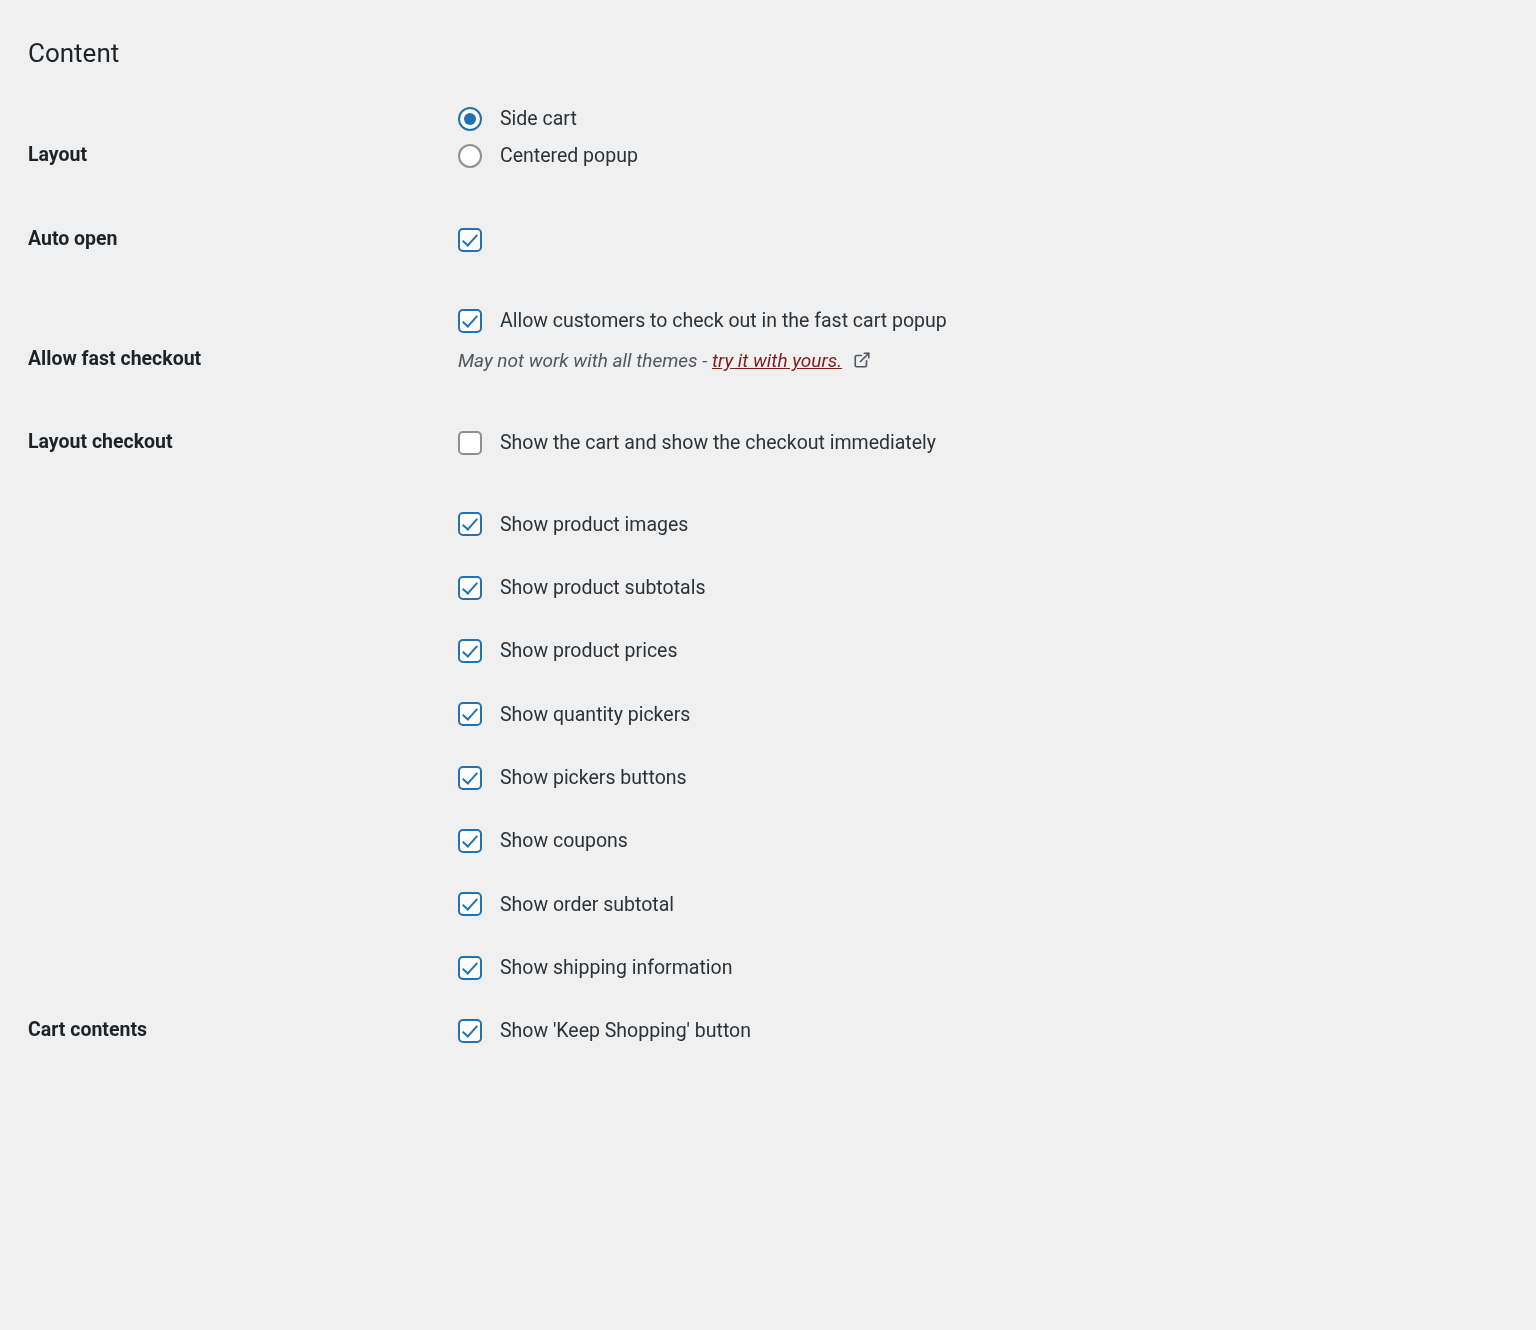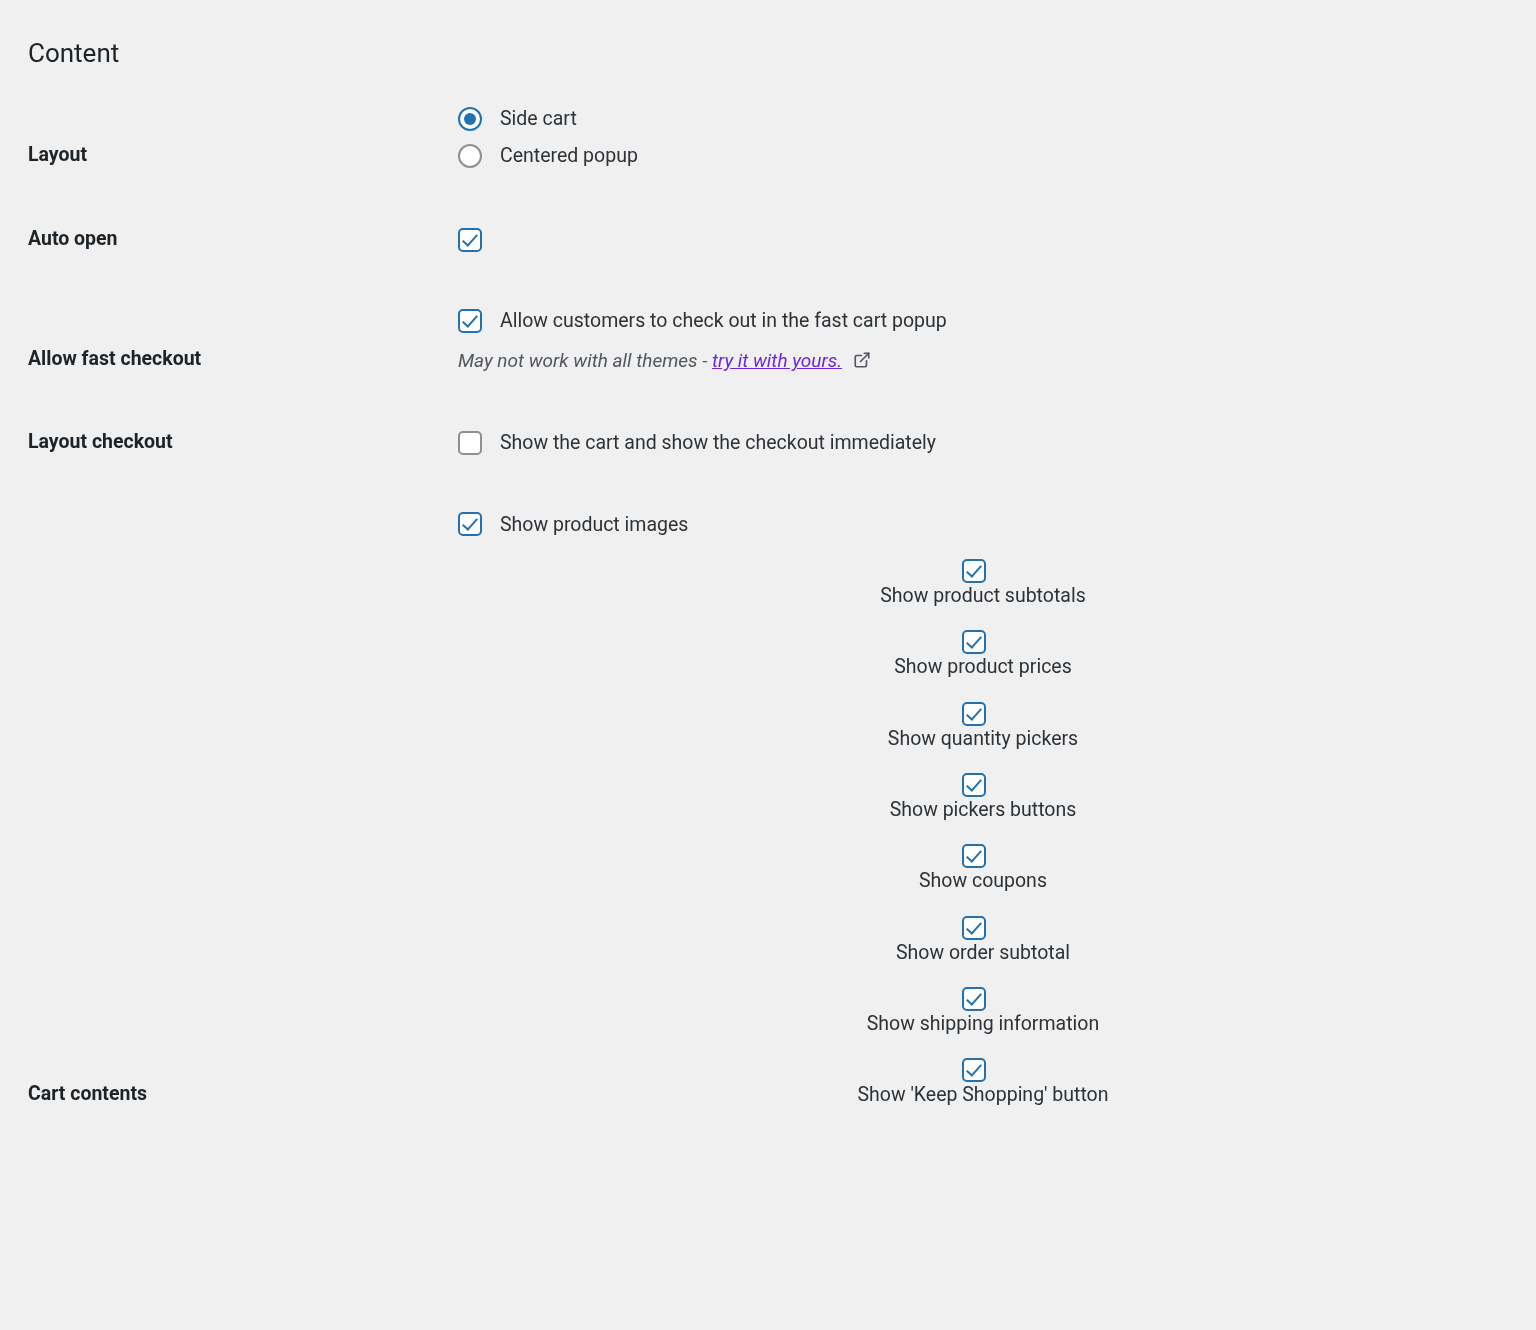--- a/index.html
+++ b/index.html
@@ -41,21 +41,21 @@
   }
   .opt {
     display: flex;
     align-items: center;
     font-size: 19.5px;
     color: #2c3338;
     line-height: 1.3;
     margin-bottom: 0;
   }
   .opt-stack .opt + .opt { margin-top: 12px; }
-  .opt-stack-tight .opt + .opt { margin-top: 22px; flex-direction: column; }
+  .opt-stack-tight .opt + .opt { margin-top: 38px; }
 
   
   .radio {
     appearance: none;
     -webkit-appearance: none;
     width: 24px;
     height: 24px;
     border: 2px solid #8c8f94;
     border-radius: 50%;
     margin: 0 18px 0 0;
@@ -106,21 +106,21 @@
     transform: rotate(42deg);
   }
 
   .hint {
     font-style: italic;
     color: #50575e;
     font-size: 19px;
     margin-top: 16px;
   }
   .hint a {
-    color: #6d28d9;
+    color: #7f1d1d;
     text-decoration: underline;
     font-style: italic;
   }
   .ext-icon {
     display: inline-block;
     vertical-align: -2px;
     margin-left: 6px;
     color: #50575e;
   }
   .ext-icon svg { display:block; }

